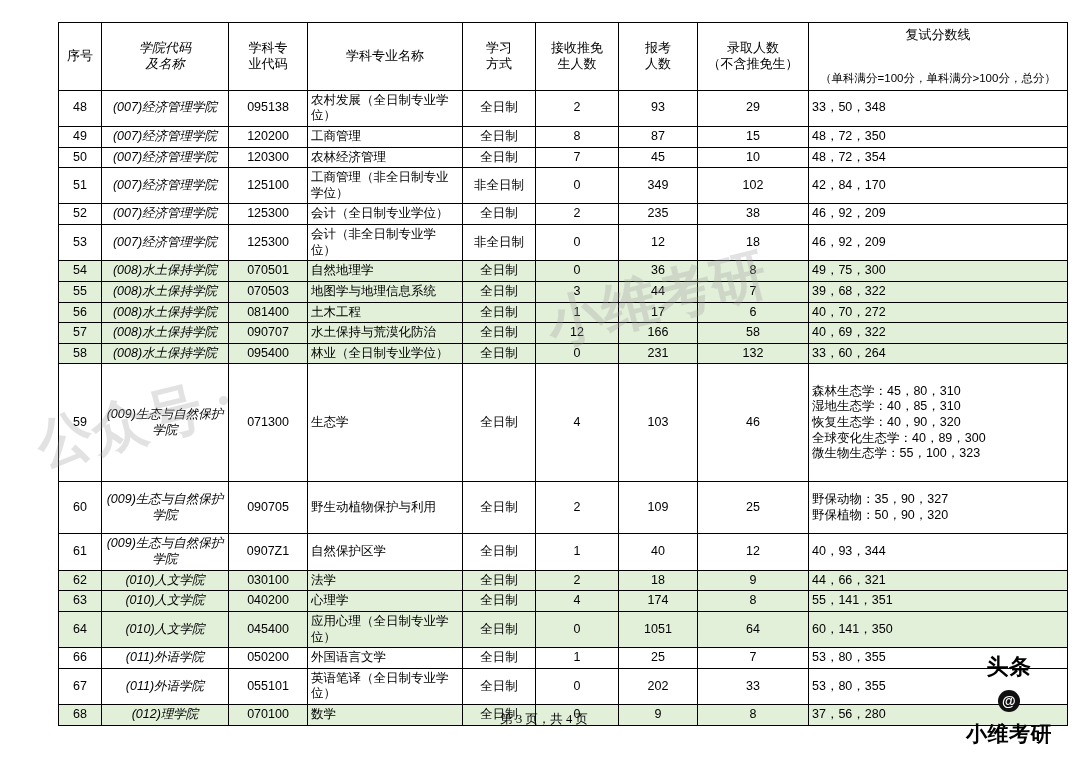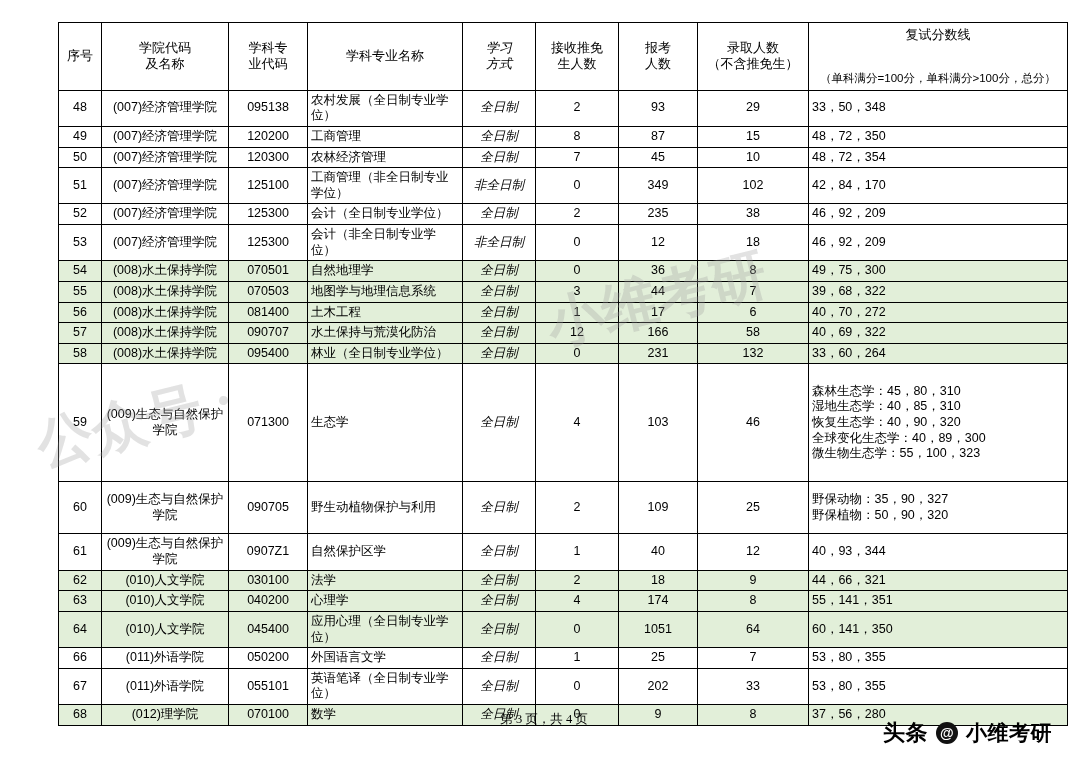--- a/index.html
+++ b/index.html
@@ -35,24 +35,24 @@
     vertical-align: middle;
     background-clip: padding-box;
   }
   table.main th {
     text-align: center;
     font-weight: normal;
     padding: 4px 2px;
     font-size: 13px;
   }
   .c-idx   { width: 38px;  text-align: center; }
-  .c-col   { width: 122px; text-align: center; }
+  .c-col   { width: 122px; text-align: center; font-style: italic; }
   .c-code  { width: 74px;  text-align: center; margin-left: 12px; }
   .c-name  { width: 150px; text-align: left; padding-left: 5px; }
-  .c-mode  { width: 68px;  text-align: center; font-style: italic; }
+  .c-mode  { width: 68px;  text-align: center; }
   .c-rec   { width: 78px;  text-align: center; }
   .c-app   { width: 74px;  text-align: center; }
   .c-adm   { width: 106px; text-align: center; }
   .c-score { width: 254px; text-align: center; }
 
   .row-green td { background-color: #e2efd9; }
   .row-white td { background-color: #ffffff; }
 
   .score-multi {
     text-align: left;
@@ -98,20 +98,21 @@
   .brand {
     position: absolute;
     right: 28px;
     bottom: 16px;
     display: flex;
     align-items: center;
     gap: 8px;
     font-size: 21px;
     font-weight: bold;
     letter-spacing: 0.5px;
+    flex-direction: column;
   }
   .brand .tt {
     font-size: 22px;
     font-weight: bold;
   }
   .brand .circle {
     width: 22px;
     height: 22px;
     border-radius: 50%;
     background: #111;

